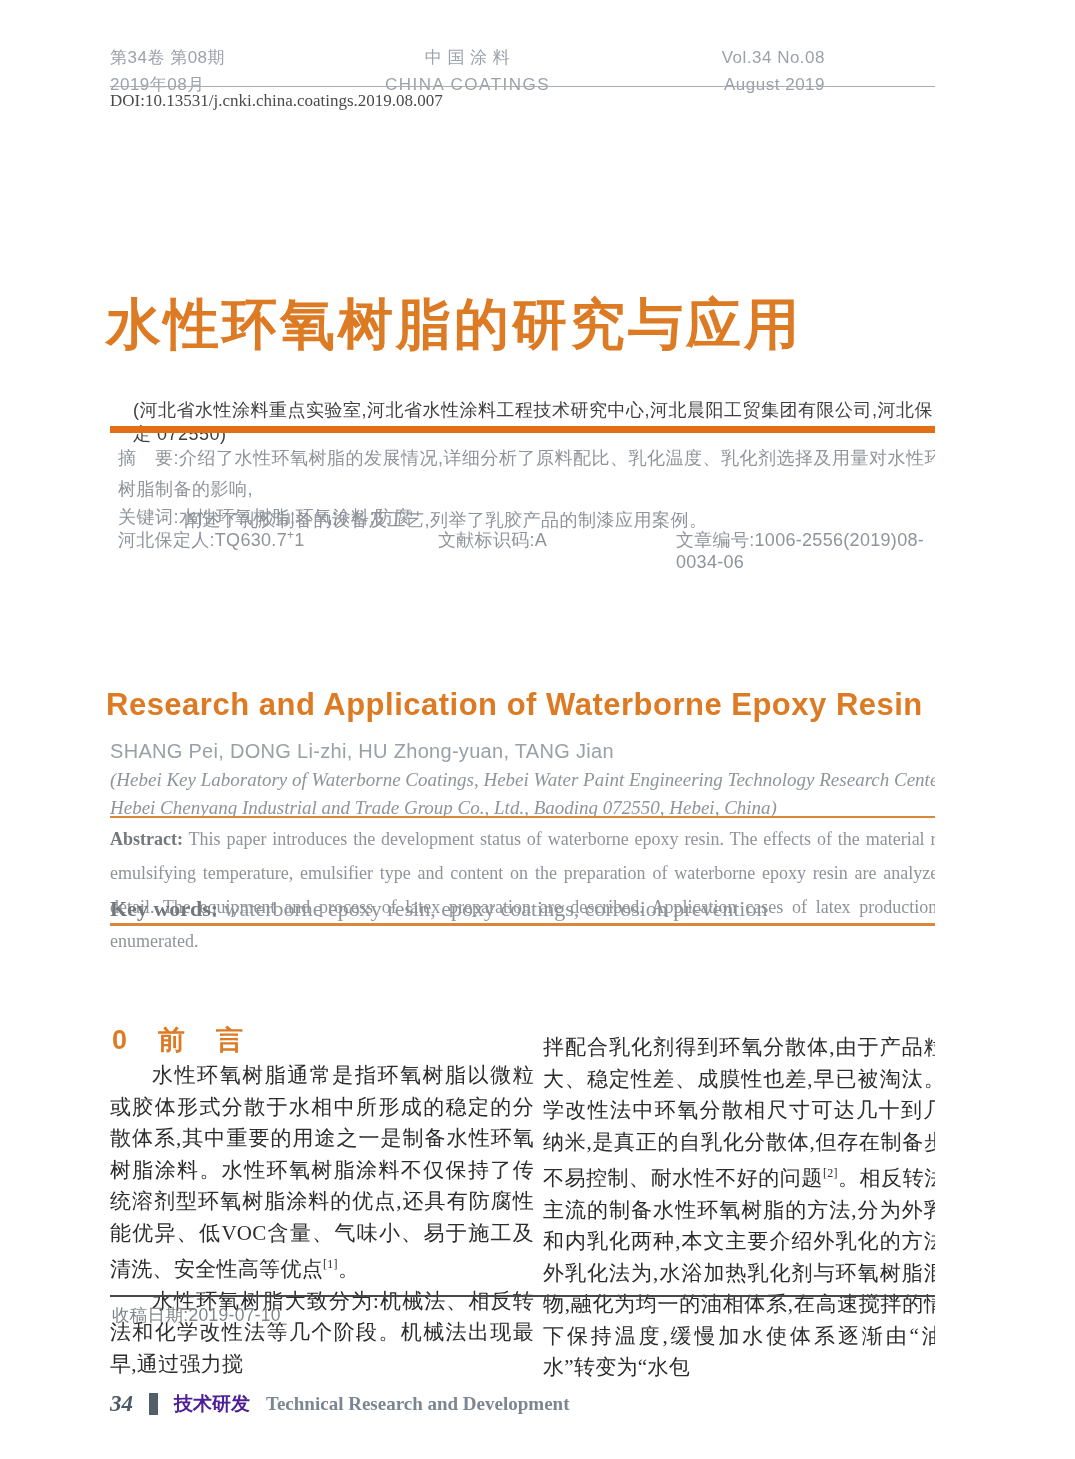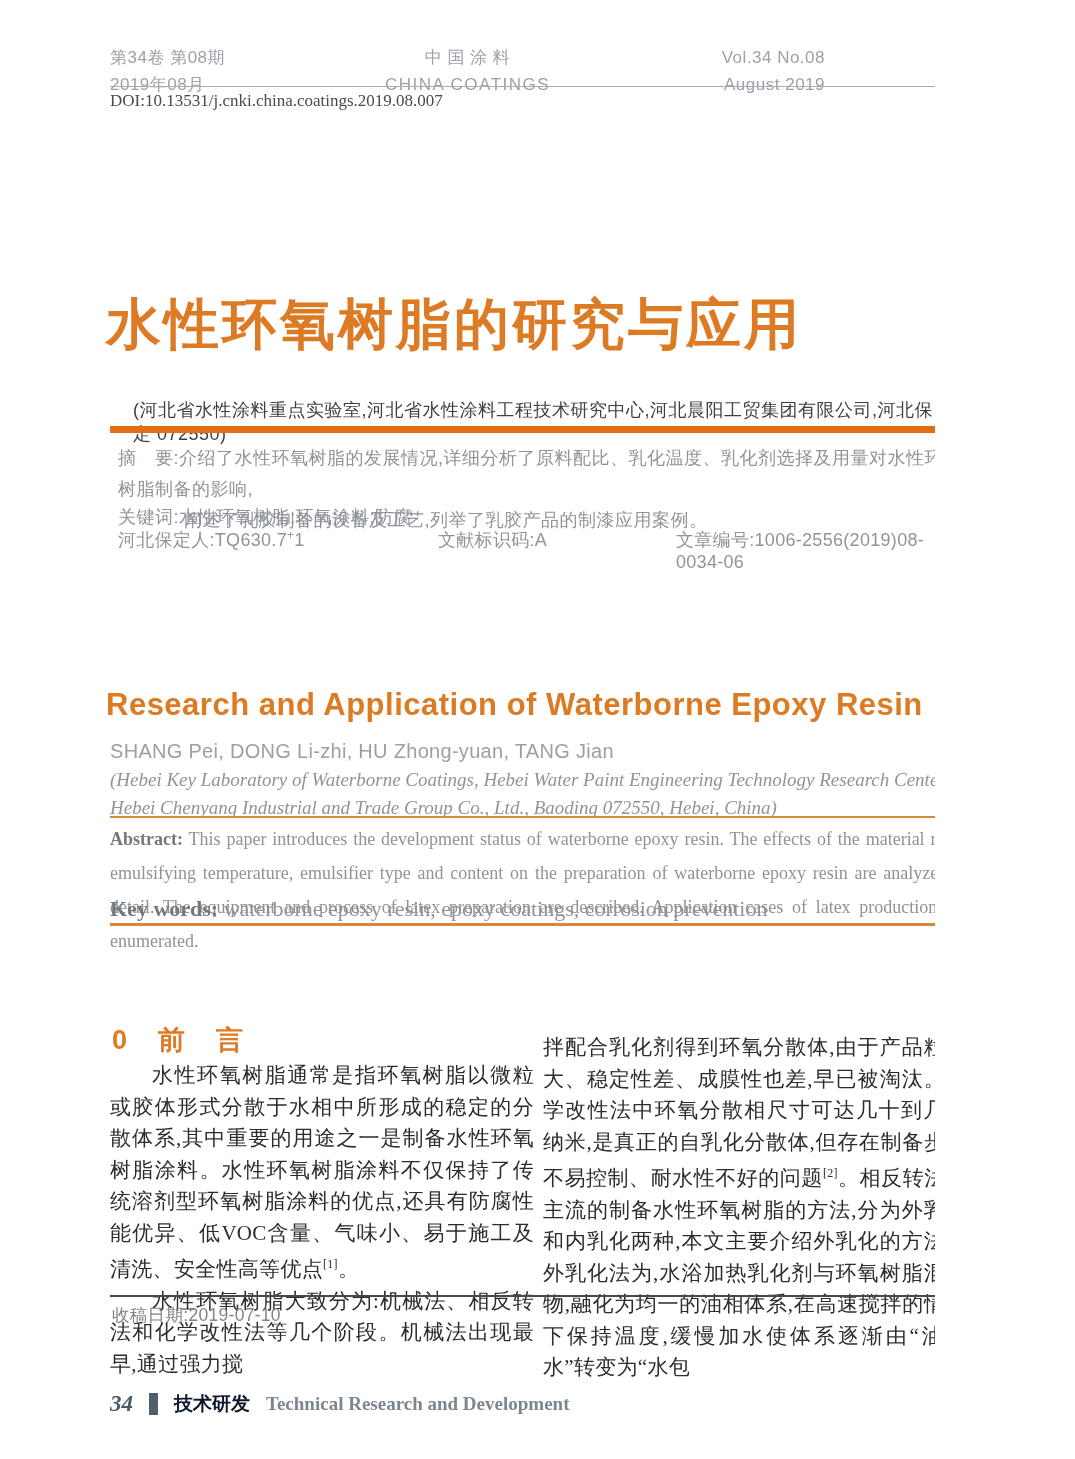--- a/index.html
+++ b/index.html
@@ -63,21 +63,21 @@
   
   .fn-rule{top:1295px;left:110px;width:855px;height:2px;background:#45494e;}
   .footnote{top:1302px;left:112px;font-size:17.5px;color:#808589;line-height:27px;
             letter-spacing:0.3px;}
 
   
   .pg-footer{top:1391px;left:110px;display:flex;align-items:center;gap:16px;}
   .pg-no{font-family:"Liberation Serif","DejaVu Serif",serif;font-style:italic;
          font-weight:700;font-size:23px;color:#4d5965;}
   .pg-bar{width:9px;height:22px;background:#525f6b;}
-  .pg-sec-cn{font-size:19px;font-weight:700;color:#0f172a;}
+  .pg-sec-cn{font-size:19px;font-weight:700;color:#4c1d95;}
   .pg-sec-en{font-family:"Liberation Serif","DejaVu Serif",serif;font-weight:600;
              font-size:19px;color:#7b8691;}
 </style>
 </head>
 <body>
 
 <div class="page">
 
   <div class="abs hdr hdr-left">
     <div>第34卷 第08期</div>

